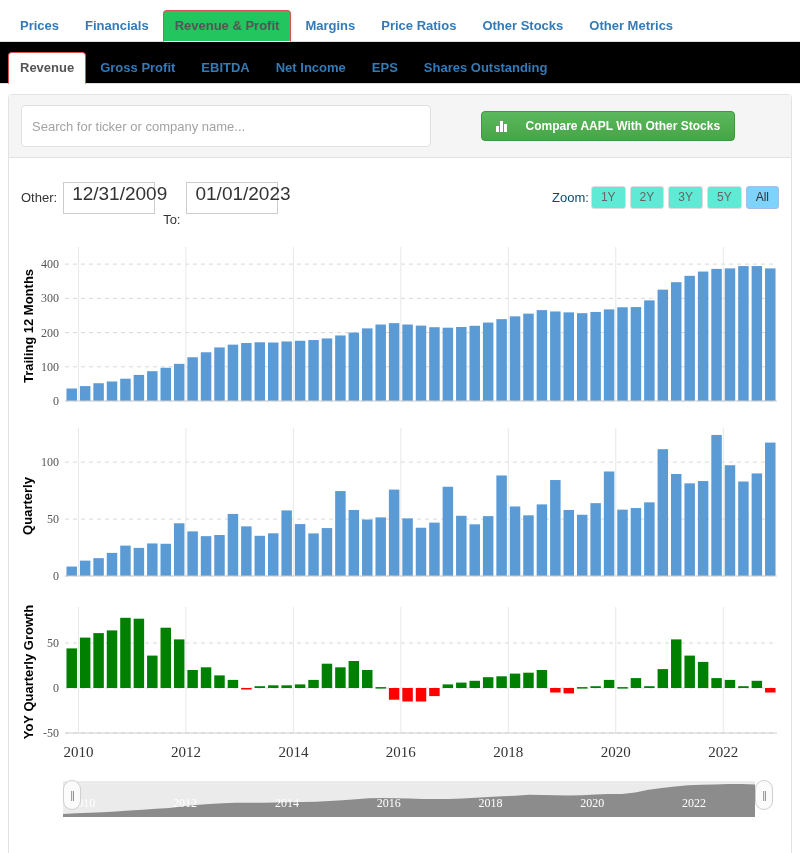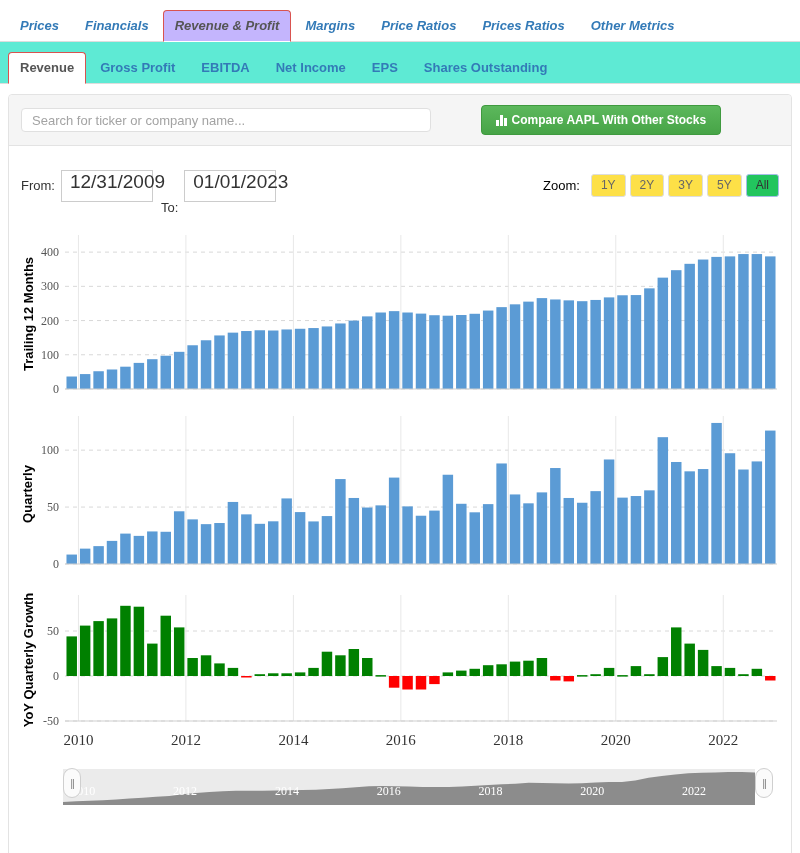--- a/index.html
+++ b/index.html
@@ -28,36 +28,35 @@
     color:#337ab7;
     padding:7px 11px;
     margin-right:2px;
     line-height:1.2;
     border:1px solid transparent;
     border-radius:4px 4px 0 0;
     position:relative;
     bottom:-1px;
     cursor:pointer;
     white-space:nowrap;
-    font-style:italic;
   }
   .nav-row .tab.active {
     color:#555;
-    background:#c4b5fd;
+    background:#22c55e;
     border:1px solid #d9534f;
     border-bottom-color:#fff;
   }
 
   .nav-row2 {
     display:flex;
     align-items:flex-end;
     border-bottom:1px solid #ddd;
     padding:0 8px;
     height:42px;
-    background:#5eead4;
+    background:#000000;
   }
   .nav-row2 .tab {
     font-size:13px;
     font-weight:bold;
     color:#337ab7;
     padding:7px 11px;
     margin-right:2px;
     line-height:1.2;
     border:1px solid transparent;
     border-radius:4px 4px 0 0;
@@ -85,21 +84,21 @@
     background:#f5f5f5;
     border-bottom:1px solid #e3e3e3;
     padding:10px 12px;
     display:flex;
     align-items:center;
     gap:10px;
     border-radius:4px 4px 0 0;
   }
   .search-input {
     flex:0 0 410px;
-    height:24px;
+    height:42px;
     border:1px solid #e0e0e0;
     border-radius:4px;
     background:#fff;
     padding:0 10px;
     font-family:"Liberation Sans", sans-serif;
     font-size:13px;
     color:#555;
     outline:none;
   }
   .search-input::placeholder { color:#a3a3a3; }
@@ -109,21 +108,21 @@
     background-image:linear-gradient(#5cb85c,#47a447);
     border:1px solid #3f9a3f;
     border-radius:4px;
     color:#fff;
     font-size:12px;
     font-weight:bold;
     height:30px;
     padding:0 14px;
     display:inline-flex;
     align-items:center;
-    gap:5px;
+    gap:19px;
     cursor:pointer;
     font-family:"Liberation Sans", sans-serif;
     white-space:nowrap;
   }
   .bar-icon { display:inline-flex; align-items:flex-end; gap:1.5px; height:11px; }
   .bar-icon i { display:block; width:2.5px; background:#fff; }
   .bar-icon i:nth-child(1){height:6px;}
   .bar-icon i:nth-child(2){height:11px;}
   .bar-icon i:nth-child(3){height:8px;}
 
@@ -141,34 +140,34 @@
     line-height:22px;
     padding:0 8px;
     font-size:19px;
     color:#333;
     font-family:"Liberation Sans", sans-serif;
     text-align:center;
     width:92px;
     cursor:pointer;
   }
   .spacer { flex:1; }
-  .zoom-label { font-size:13px; color:#000000; margin-right:11px; }
+  .zoom-label { font-size:13px; color:#0c4a6e; margin-right:2px; }
   .zoom-btns { display:flex; gap:4px; }
   .zbtn {
     border:1px solid #ddd;
-    background:#fde047;
+    background:#5eead4;
     border-radius:3px;
     font-size:12px;
     color:#666;
     padding:3px 9px;
     cursor:pointer;
     font-family:"Liberation Sans", sans-serif;
     line-height:1.3;
   }
-  .zbtn.active { background:#22c55e; border-color:#a5bde8; color:#333; }
+  .zbtn.active { background:#7dd3fc; border-color:#a5bde8; color:#333; }
 
   
   .charts { position:relative; padding:0 8px; }
   .chart-block { position:relative; }
   .ylabel {
     position:absolute;
     left:-2px;
     top:50%;
     transform:translateY(-50%) rotate(-90deg);
     transform-origin:center;
@@ -200,21 +199,21 @@
 </style>
 </head>
 <body>
 
 <div class="nav-row">
   <div class="tab">Prices</div>
   <div class="tab">Financials</div>
   <div class="tab active">Revenue &amp; Profit</div>
   <div class="tab">Margins</div>
   <div class="tab">Price Ratios</div>
-  <div class="tab">Prices Ratios</div>
+  <div class="tab">Other Stocks</div>
   <div class="tab">Other Metrics</div>
 </div>
 
 <div class="nav-row2">
   <div class="tab active">Revenue</div>
   <div class="tab">Gross Profit</div>
   <div class="tab">EBITDA</div>
   <div class="tab">Net Income</div>
   <div class="tab">EPS</div>
   <div class="tab">Shares Outstanding</div>
@@ -228,21 +227,21 @@
       <span class="bar-icon">
           <i></i>
           <i></i>
           <i></i>
         </span>
       <span>Compare AAPL With Other Stocks</span>
     </button>
   </div>
 
   <div class="controls">
-    <span class="ctl-label">From:</span>
+    <span class="ctl-label">Other:</span>
     <div class="date-box">12/31/2009</div>
     <span class="ctl-label" style="margin-left:8px;margin-top:44px;">To:</span>
     <div class="date-box">01/01/2023</div>
     <div class="spacer"></div>
     <span class="zoom-label">Zoom:</span>
     <div class="zoom-btns">
       <button class="zbtn">1Y</button>
       <button class="zbtn">2Y</button>
       <button class="zbtn">3Y</button>
       <button class="zbtn">5Y</button>

